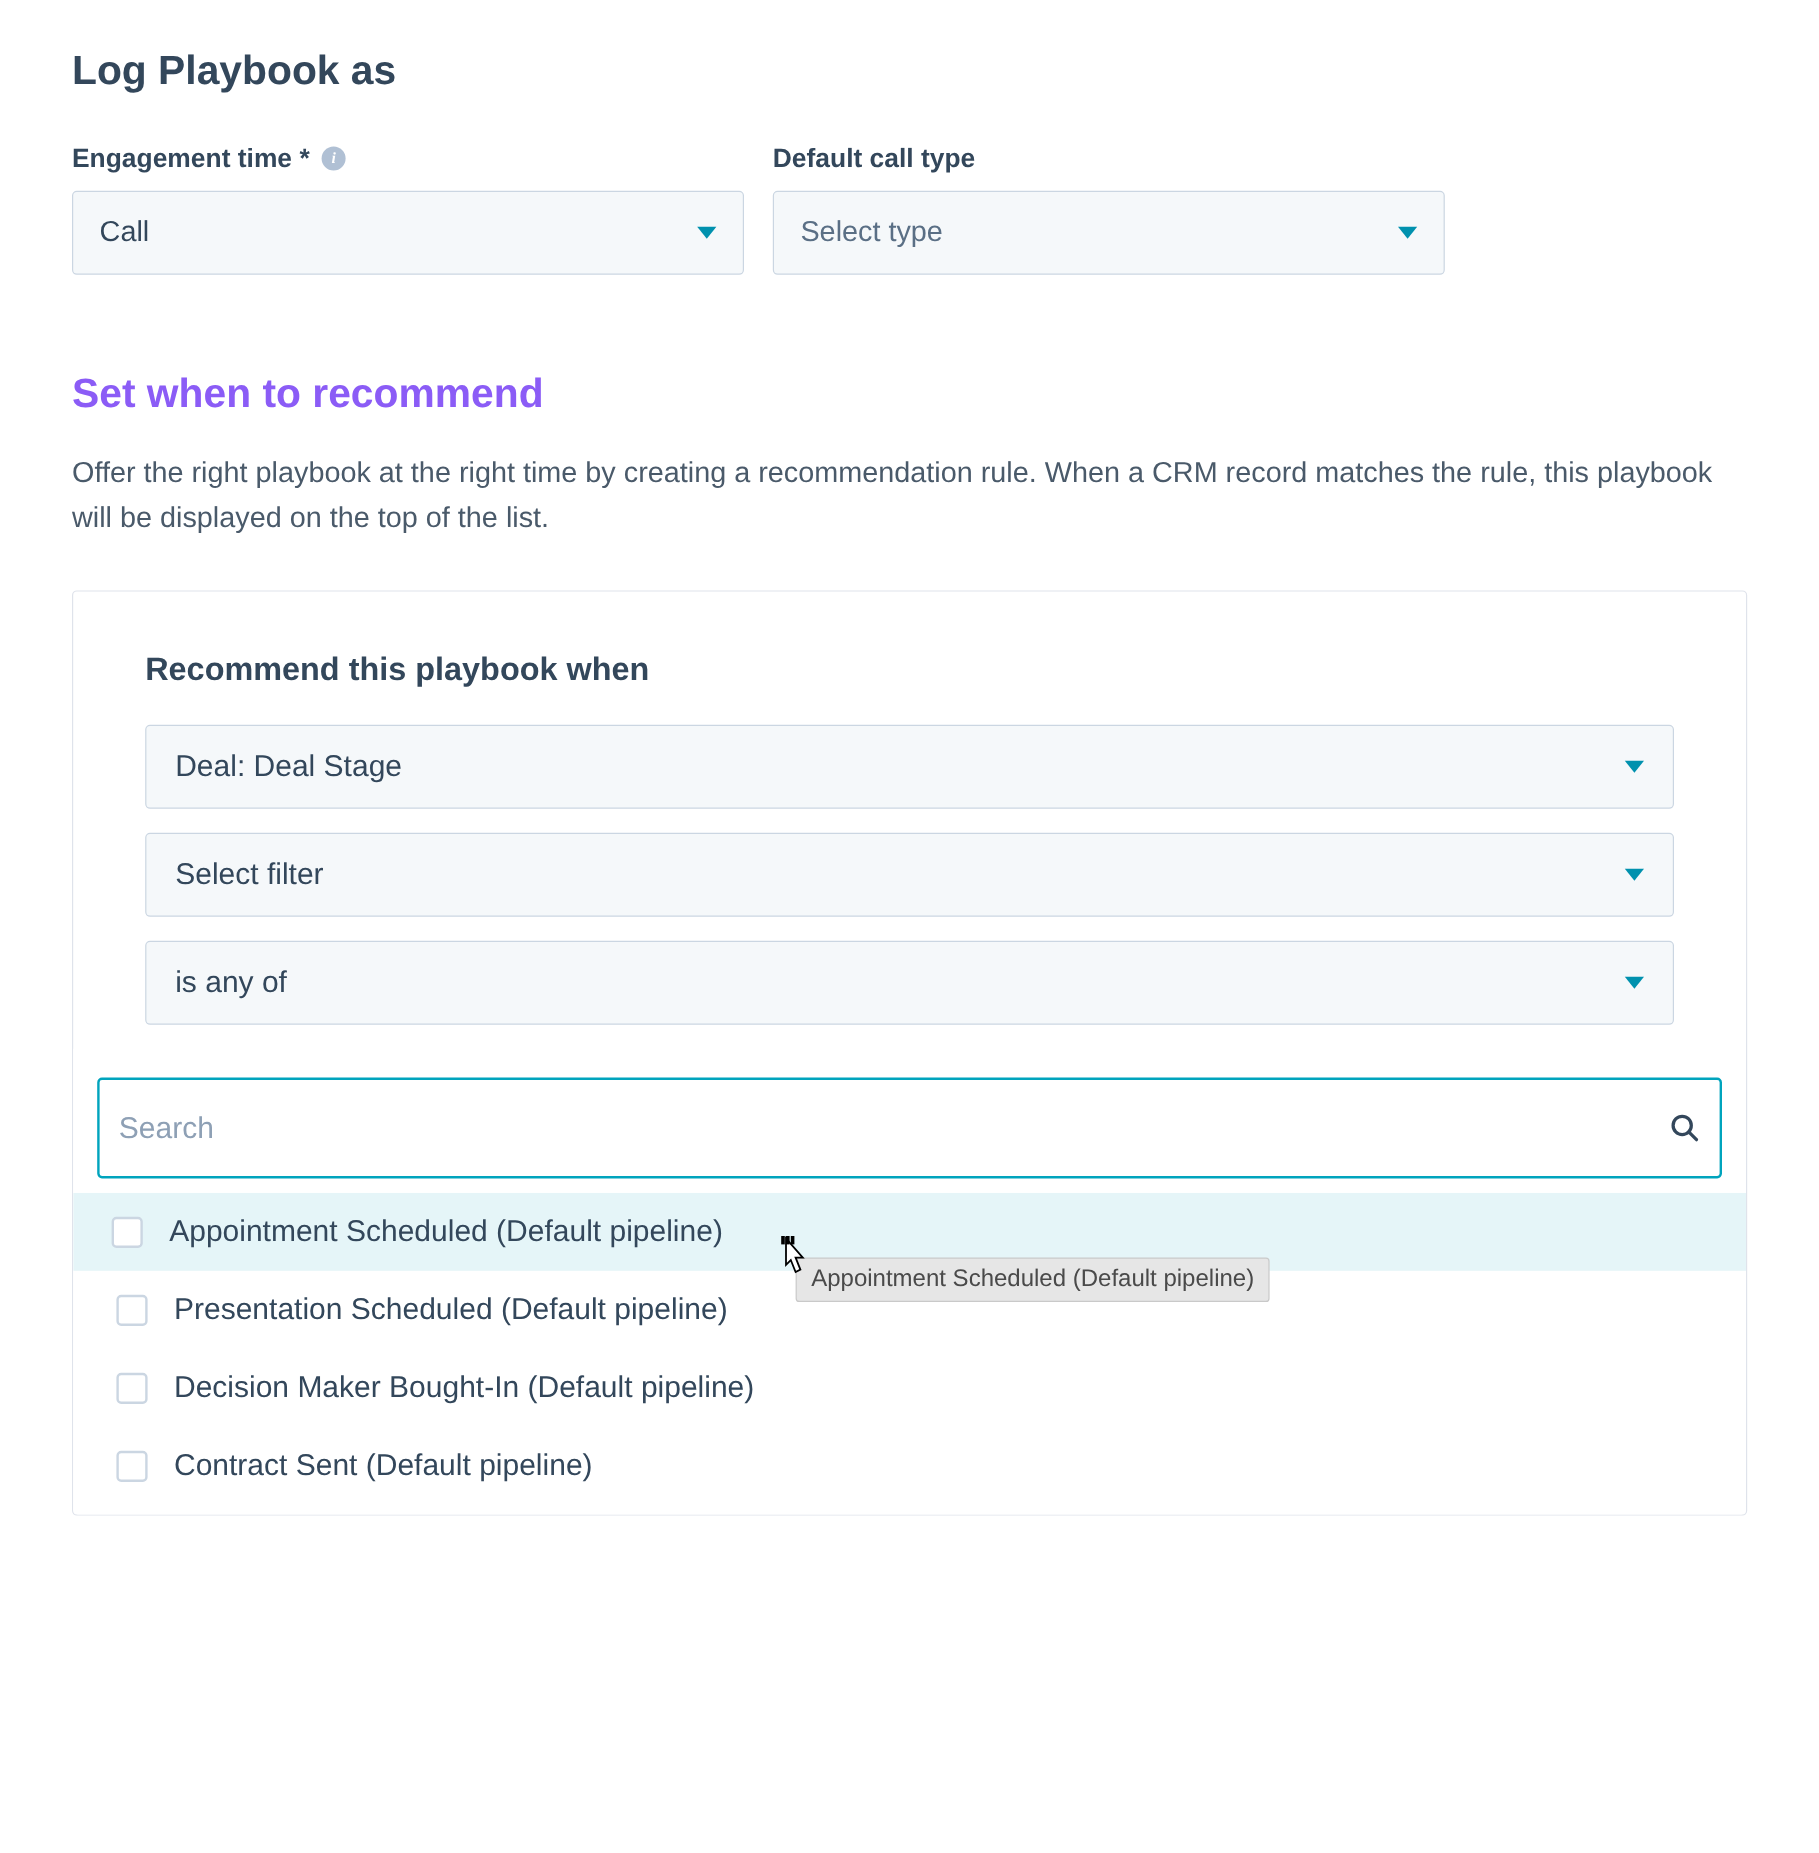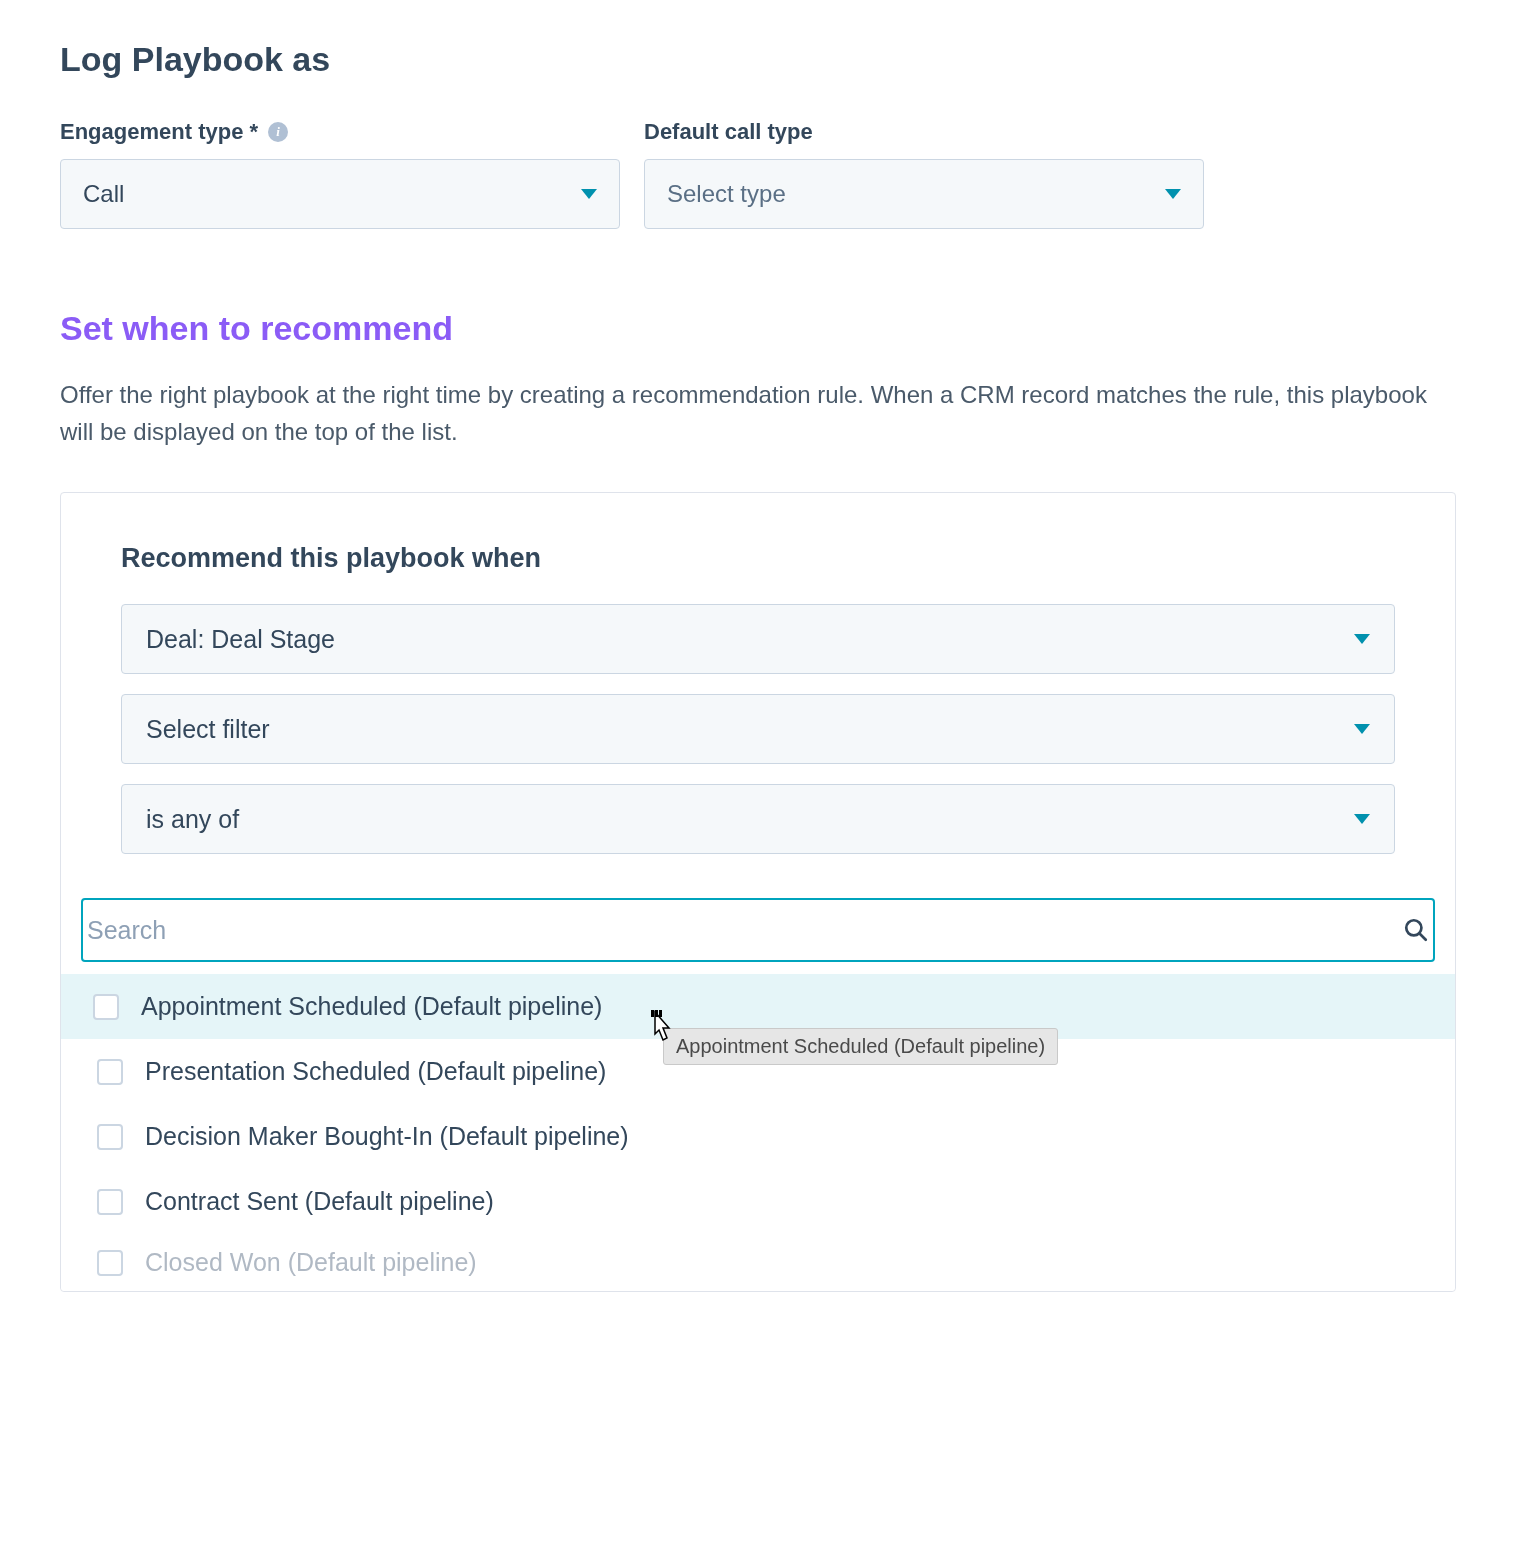--- a/index.html
+++ b/index.html
@@ -116,22 +116,22 @@
     position: relative;
   }
   .search-wrap {
     padding: 24px 20px 12px 20px;
   }
   .search-box {
     display: flex;
     align-items: center;
     border: 2px solid #00a4bd;
     border-radius: 4px;
-    height: 64px;
-    padding: 0 4px;
+    height: 84px;
+    padding: 0 16px;
     background: #fff;
   }
   .search-input {
     flex: 1;
     border: none;
     outline: none;
     font-size: 25px;
     color: #33475b;
     background: transparent;
   }
@@ -184,21 +184,21 @@
   }
 </style>
 </head>
 <body>
 
 <h2 class="section-title">Log Playbook as</h2>
 
 <div class="form-row">
   <div class="form-group">
     <label class="form-label">
-      <span>Engagement type *</span>
+      <span>Engagement time *</span>
       <span class="info-icon">i</span>
     </label>
     <div class="select">
       <span>Call</span>
       <span class="caret"></span>
     </div>
   </div>
   <div class="form-group">
     <label class="form-label">
       <span>Default call type</span>
@@ -262,19 +262,15 @@
         <span>Presentation Scheduled (Default pipeline)</span>
       </div>
       <div class="option">
         <span class="checkbox"></span>
         <span>Decision Maker Bought-In (Default pipeline)</span>
       </div>
       <div class="option">
         <span class="checkbox"></span>
         <span>Contract Sent (Default pipeline)</span>
       </div>
-      <div class="option partial">
-        <span class="checkbox"></span>
-        <span>Closed Won (Default pipeline)</span>
-      </div>
     </div>
   </div>
 </div>
 
 </body></html>

